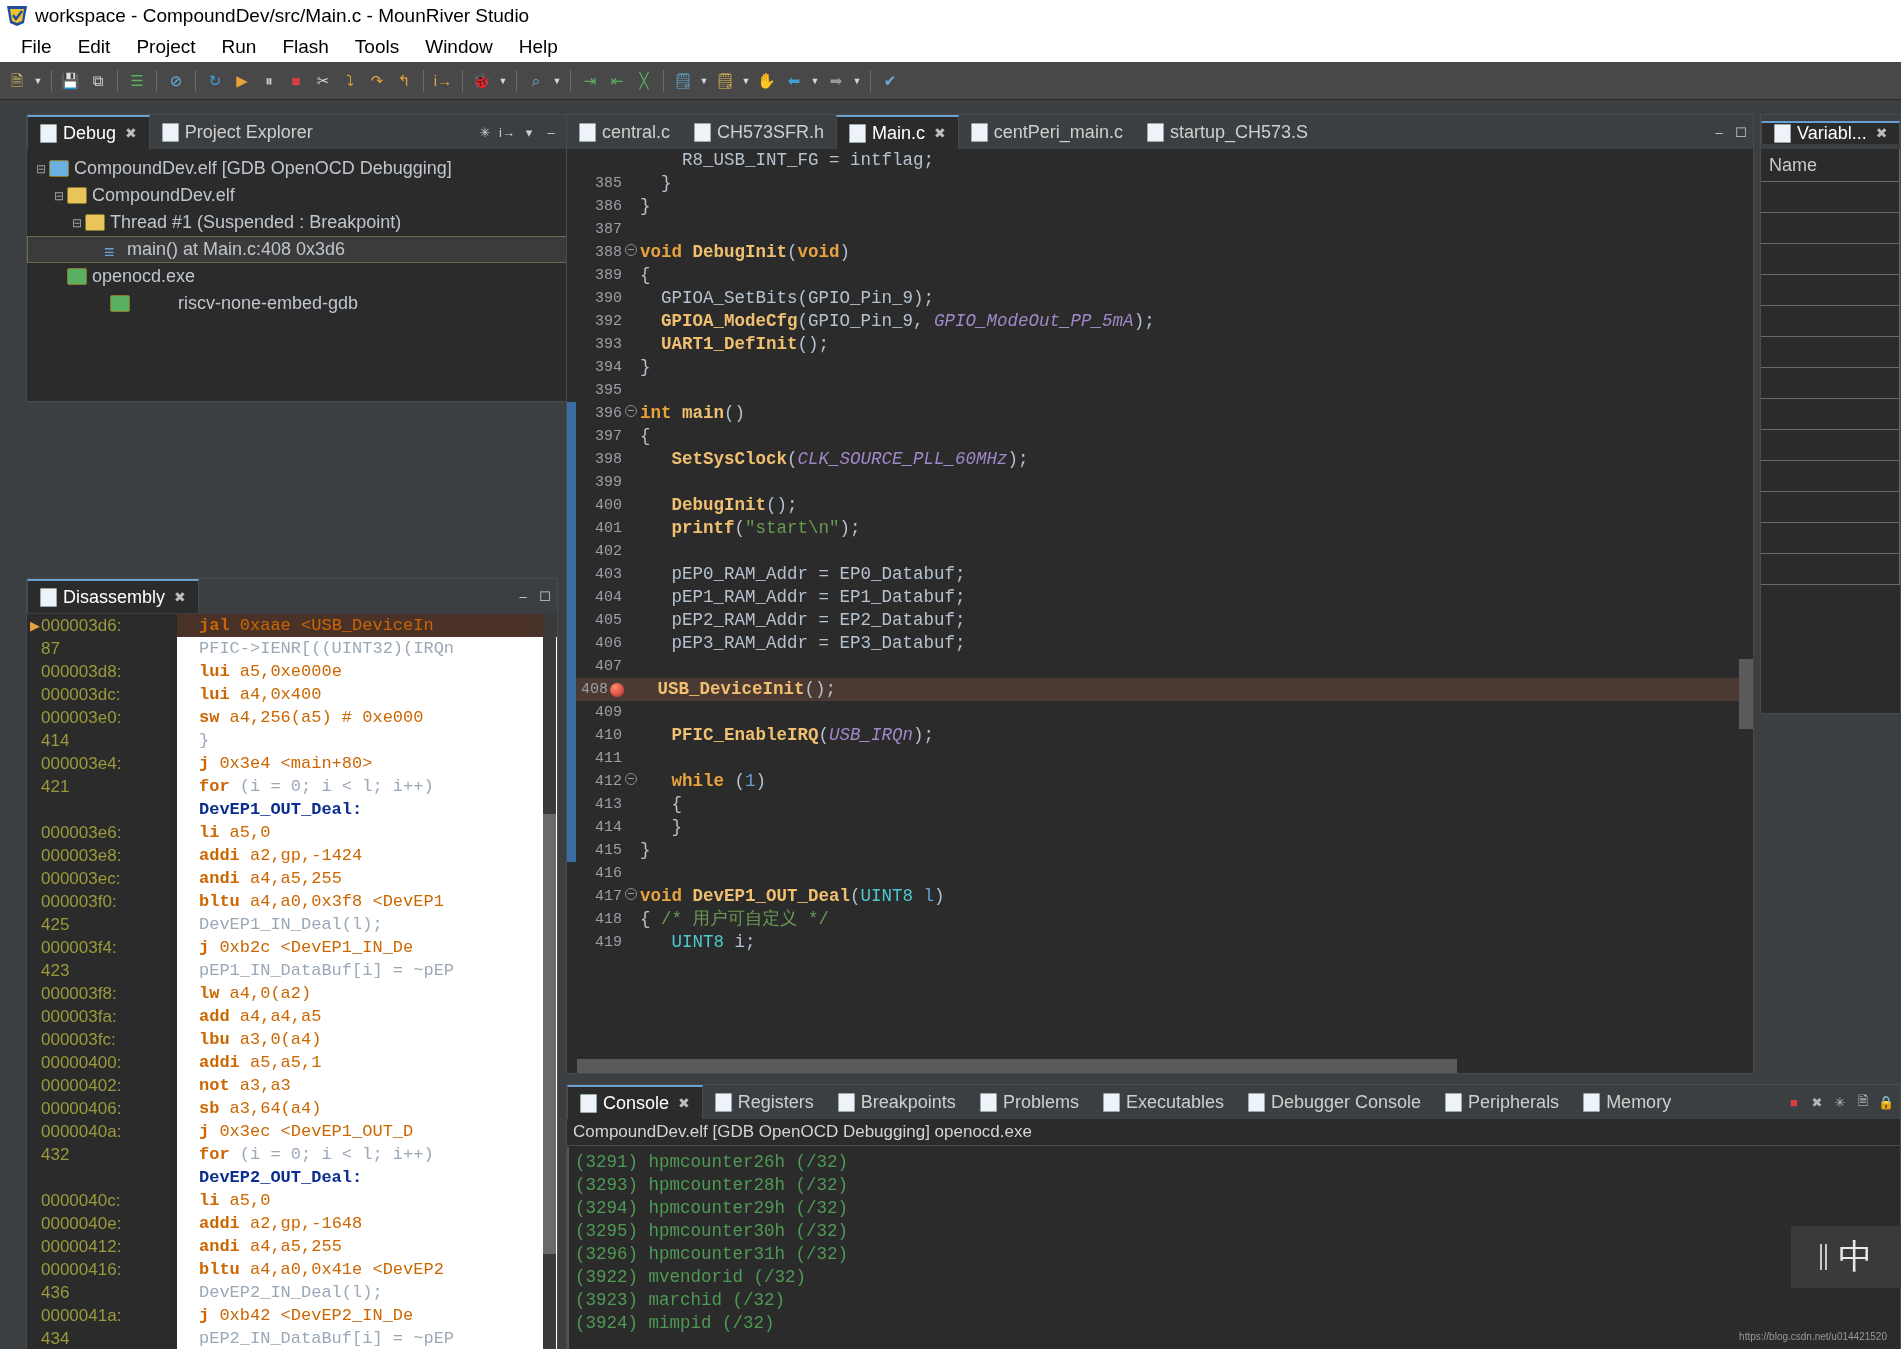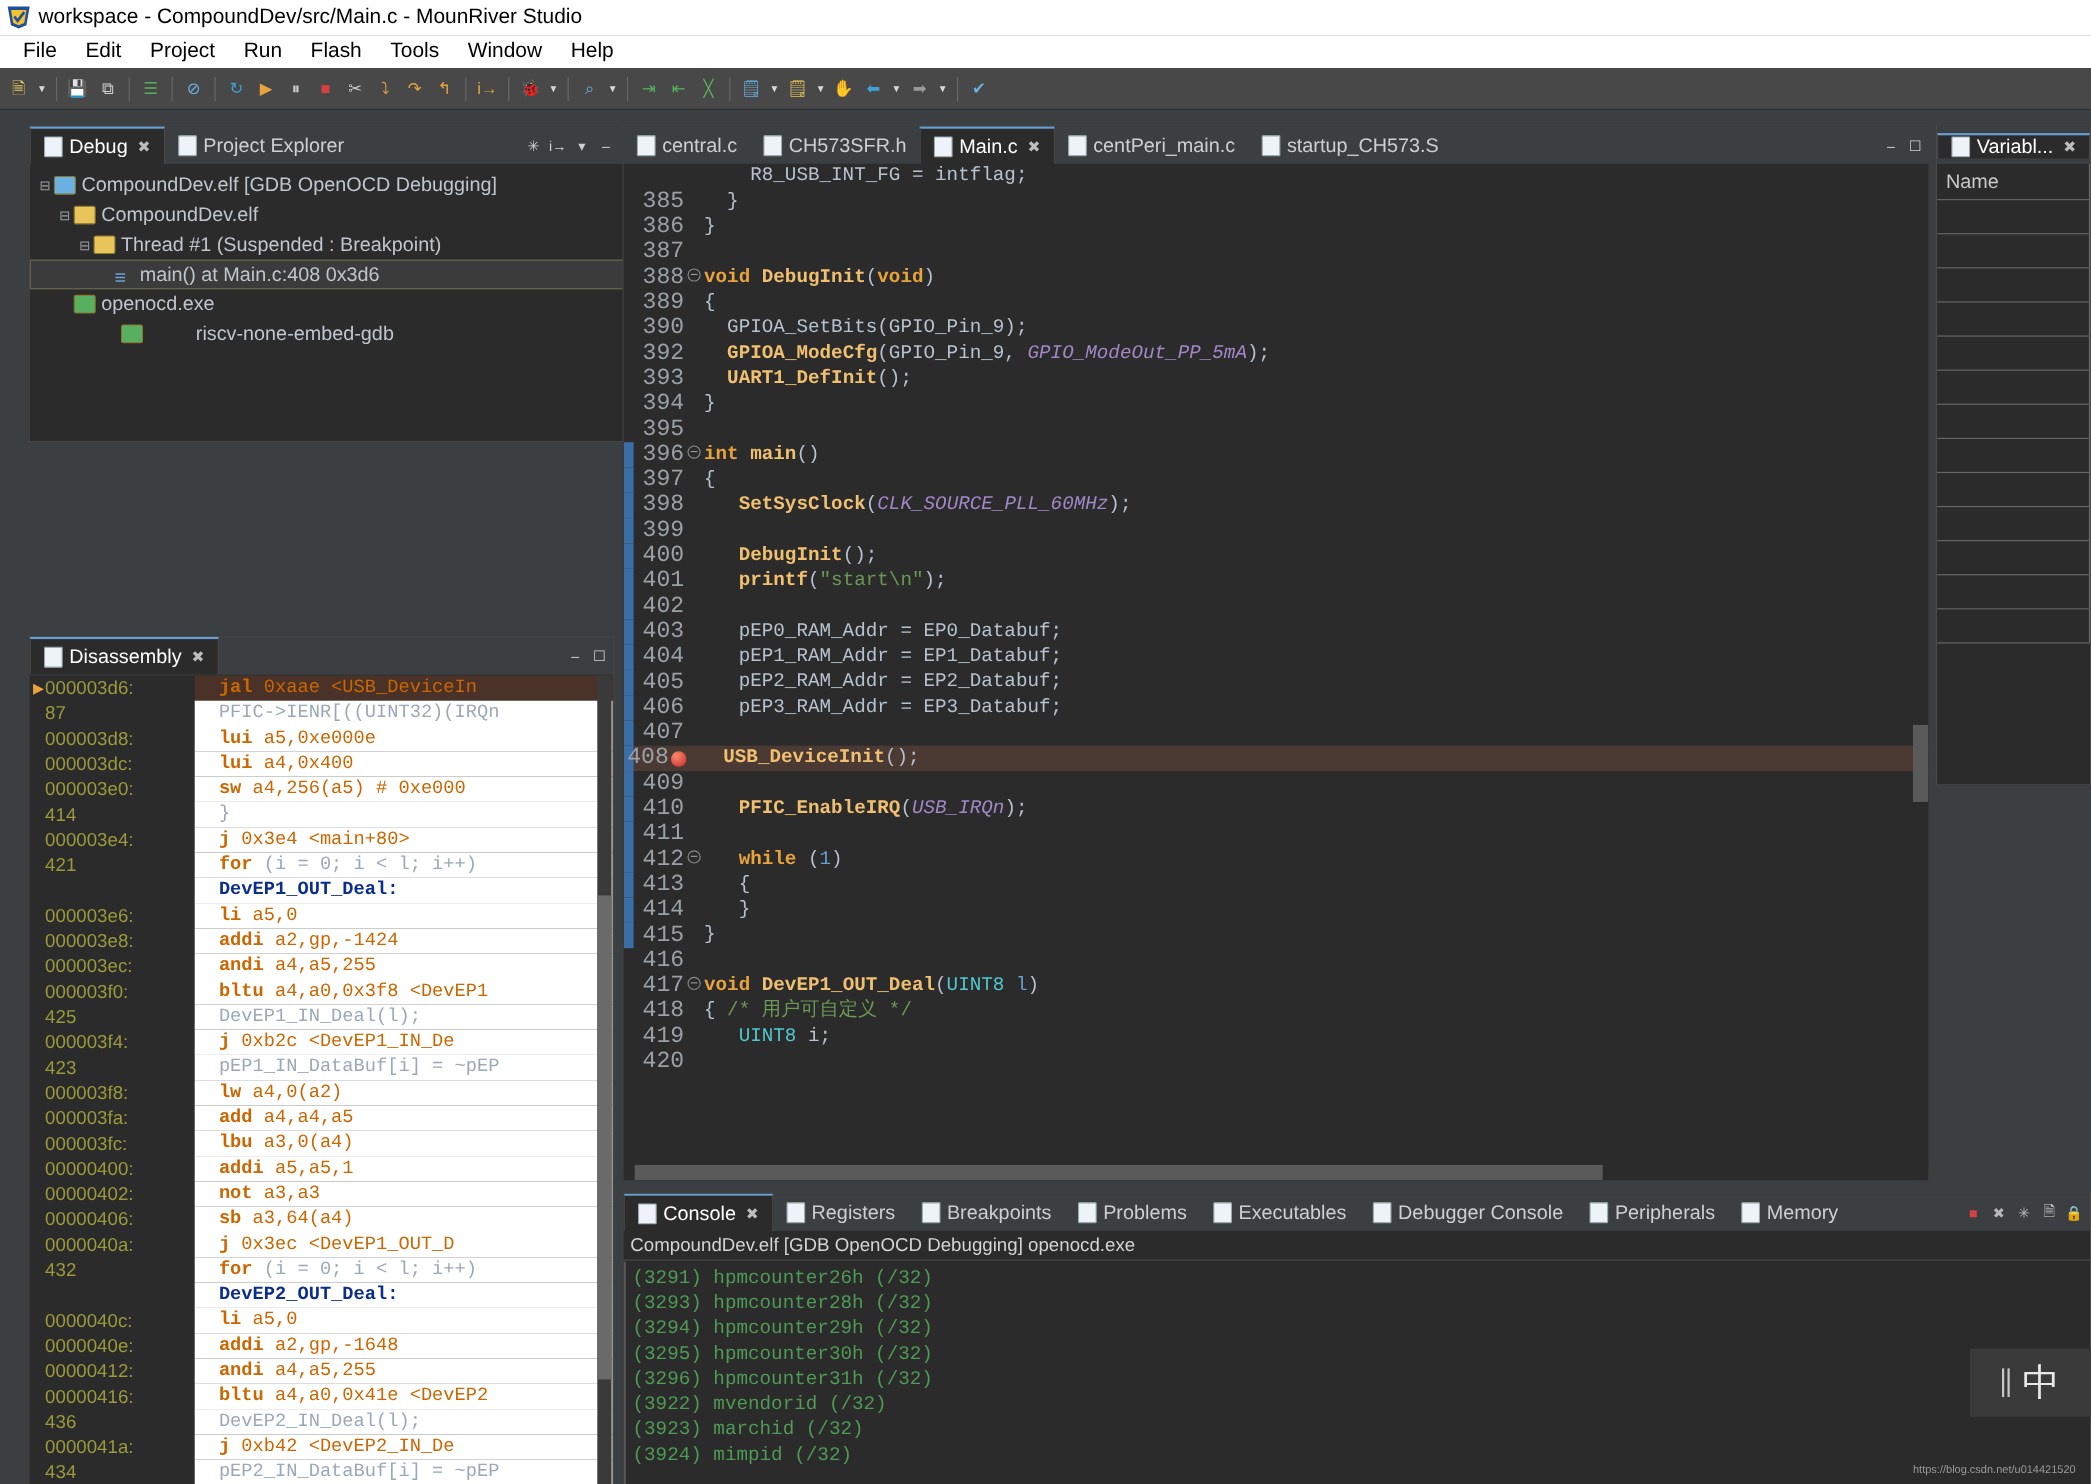--- a/index.html
+++ b/index.html
@@ -67,21 +67,21 @@
   .kw{color:#cc6600;font-weight:bold;}
   .arrow{color:#e8a33d;font-size:13px;position:absolute;left:3px;}
 
   
   #editor-panel{left:566px;top:14px;width:1188px;height:960px;}
   #editor-body{position:absolute;top:34px;left:0;right:0;bottom:0;background:#2b2b2b;overflow:hidden;}
   .erow{display:flex;height:23px;line-height:23px;font-size:17.5px;white-space:pre;}
   .chg{width:9px;flex:0 0 auto;}
   .chg.on{background:#3b6ea5;}
   .gut{width:46px;flex:0 0 auto;text-align:right;color:#9aa0a6;padding-right:2px;
-       font-family:"Liberation Mono",monospace;font-size:21px;}
+       font-family:"Liberation Mono",monospace;font-size:15px;}
   .mk{width:14px;flex:0 0 auto;text-align:center;position:relative;}
   .etext{flex:1 1 auto;font-family:"Liberation Mono",monospace;color:#b6c2cf;padding-left:2px;}
   .erow.hl .etext{background:#4a3a33;}
   .erow.hl{background:#4a3a33;}
   .fold{display:inline-block;width:10px;height:10px;border:1px solid #8a8a8a;border-radius:50%;
         position:relative;top:-2px;}
   .fold:after{content:"";position:absolute;left:2px;top:4px;width:6px;height:1px;background:#9a9a9a;}
   .bp{display:inline-block;width:14px;height:14px;border-radius:50%;
       background:radial-gradient(circle at 35% 30%,#ff8a6a,#c1272d);position:relative;top:2px;}
   .c-kw{color:#e8a33d;font-weight:bold;}
@@ -459,21 +459,20 @@
         <div class="erow"><div class="chg on"></div><div class="gut">410</div><div class="mk"></div><div class="etext"><span class="c-pl">   </span><span class="c-fn">PFIC_EnableIRQ</span><span class="c-pl">(</span><span class="c-mac">USB_IRQn</span><span class="c-pl">);</span></div></div>
         <div class="erow"><div class="chg on"></div><div class="gut">411</div><div class="mk"></div><div class="etext"></div></div>
         <div class="erow"><div class="chg on"></div><div class="gut">412</div><div class="mk"><span class="fold"></span></div><div class="etext"><span class="c-pl">   </span><span class="c-kw">while</span><span class="c-pl"> (</span><span class="c-num">1</span><span class="c-pl">)</span></div></div>
         <div class="erow"><div class="chg on"></div><div class="gut">413</div><div class="mk"></div><div class="etext"><span class="c-pl">   {</span></div></div>
         <div class="erow"><div class="chg on"></div><div class="gut">414</div><div class="mk"></div><div class="etext"><span class="c-pl">   }</span></div></div>
         <div class="erow"><div class="chg on"></div><div class="gut">415</div><div class="mk"></div><div class="etext"><span class="c-pl">}</span></div></div>
         <div class="erow"><div class="chg"></div><div class="gut">416</div><div class="mk"></div><div class="etext"></div></div>
         <div class="erow"><div class="chg"></div><div class="gut">417</div><div class="mk"><span class="fold"></span></div><div class="etext"><span class="c-kw">void </span><span class="c-fn">DevEP1_OUT_Deal</span><span class="c-pl">(</span><span class="c-type">UINT8</span><span class="c-pl"> </span><span class="c-num">l</span><span class="c-pl">)</span></div></div>
         <div class="erow"><div class="chg"></div><div class="gut">418</div><div class="mk"></div><div class="etext"><span class="c-pl">{ </span><span class="c-cmt">/* 用户可自定义 */</span></div></div>
         <div class="erow"><div class="chg"></div><div class="gut">419</div><div class="mk"></div><div class="etext"><span class="c-pl">   </span><span class="c-type">UINT8</span><span class="c-pl"> i;</span></div></div>
-        <div class="erow"><div class="chg"></div><div class="gut">420</div><div class="mk"></div><div class="etext"></div></div>
         <div style="position: absolute; right: 0px; top: 0px; bottom: 14px; width: 14px; background: rgb(43, 43, 43);"></div>
         <div style="position: absolute; right: 0px; top: 510px; height: 70px; width: 14px; background: rgb(90, 90, 90);"></div>
         <div style="position: absolute; left: 0px; right: 14px; bottom: 0px; height: 14px; background: rgb(43, 43, 43);"></div>
         <div style="position: absolute; left: 10px; bottom: 0px; height: 14px; width: 880px; background: rgb(90, 90, 90);"></div>
       </div>
   </div>
 
   <div class="panel" id="console-panel">
     <div id="console-tabs">
         <div class="vtab active">

